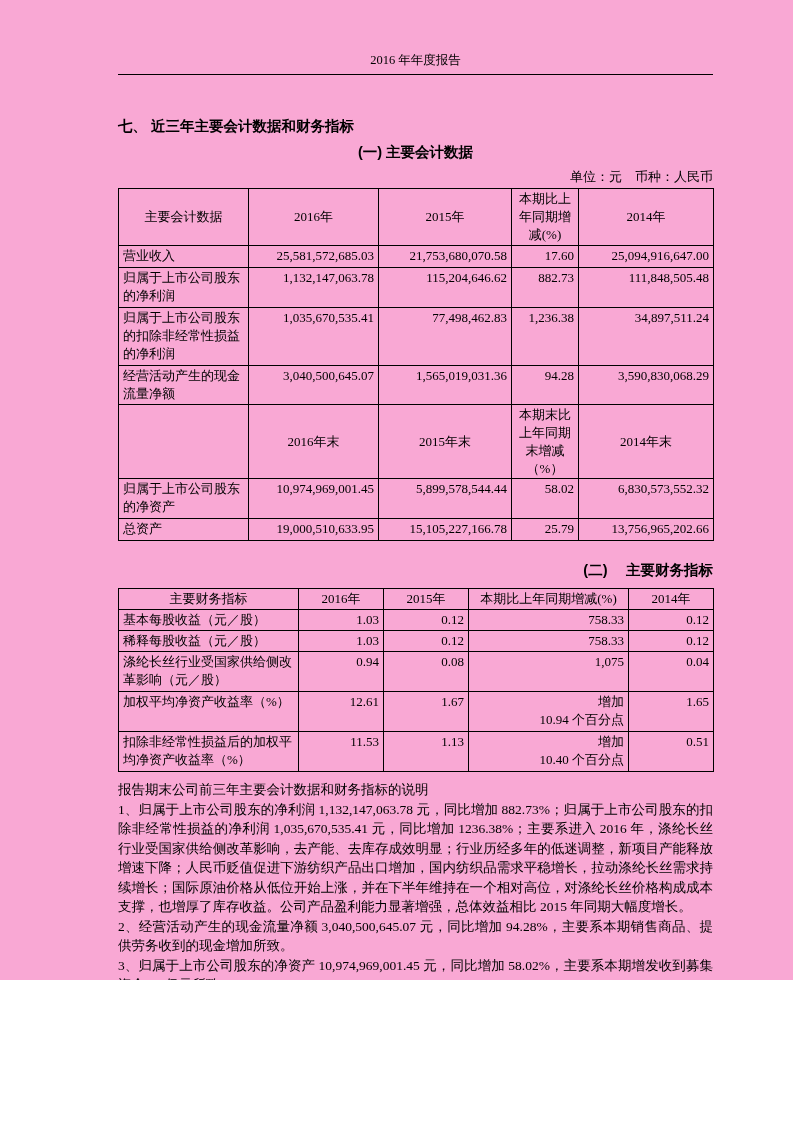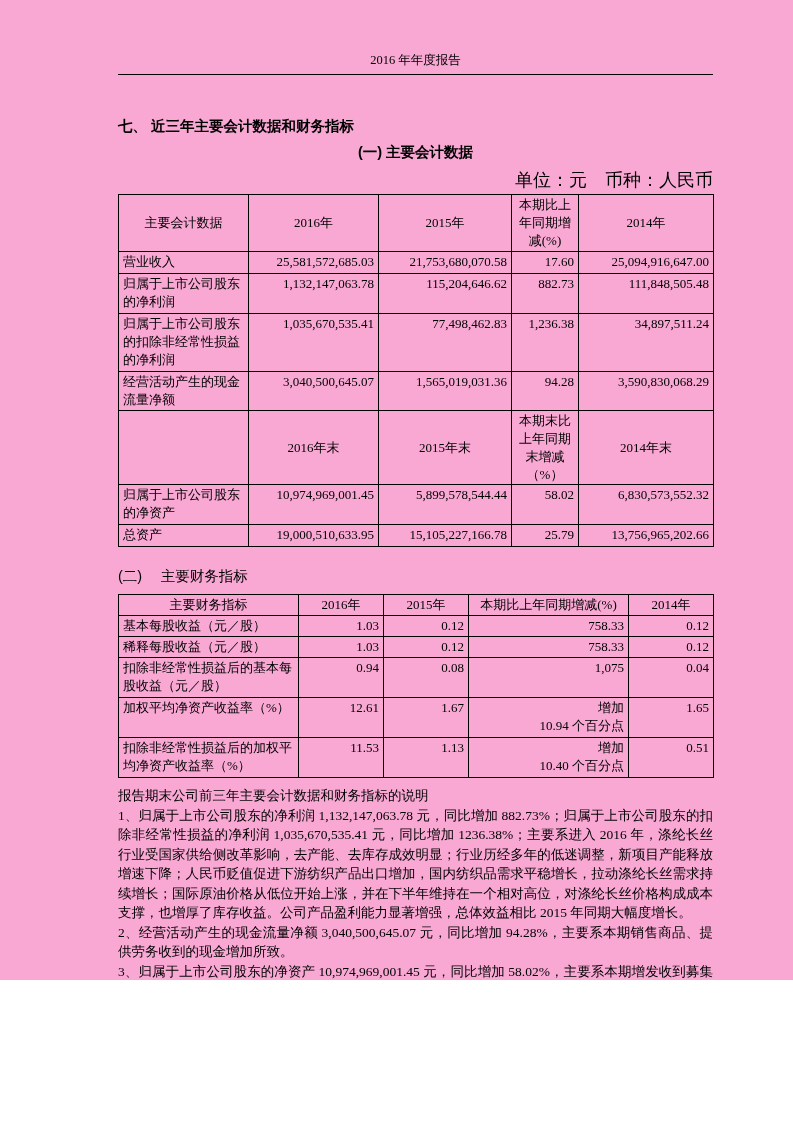--- a/index.html
+++ b/index.html
@@ -9,31 +9,31 @@
     background:#f9a8d4;
     font-family:"Liberation Serif","DejaVu Serif",serif;
     color:#000;
     overflow:hidden;
   }
   .content{position:absolute;left:118px;top:0;width:595px;}
   .doc-title{margin-top:52px;text-align:center;font-size:12.5px;}
   .header-rule{border-bottom:1px solid #000;margin-top:5px;height:0;}
   .sec-heading{margin:42px 0 0 0;font-size:14.5px;font-weight:bold;font-family:"Liberation Sans","DejaVu Sans",sans-serif;}
   .sub-heading{margin:7px 0 0 0;font-size:14.5px;font-weight:bold;font-family:"Liberation Sans","DejaVu Sans",sans-serif;text-align:center;}
-  .unit-note{margin-top:6px;margin-bottom:2px;text-align:right;font-size:18px;}
+  .unit-note{margin-top:6px;margin-bottom:2px;text-align:right;font-size:13px;}
   table.tbl{border-collapse:collapse;table-layout:fixed;width:595px;font-size:13px;line-height:1.38;}
   table.tbl td{border:1px solid #000;padding:1px 4px;vertical-align:top;word-break:break-all;}
   table.tbl td.hc{text-align:center;vertical-align:middle;}
   table.tbl td.lc{text-align:left;}
   table.tbl td.num{text-align:right;}
   table.tbl td.pre{white-space:pre-line;}
   tr.h52{height:52px;} tr.h22{height:22px;} tr.h40{height:40px;}
   tr.h58{height:58px;} tr.h38{height:38px;} tr.h60{height:60px;}
   tr.h20{height:20px;}
-  .sec2-heading{margin:20px 0 8px 0;font-size:14.5px;font-weight:normal;font-family:"Liberation Sans","DejaVu Sans",sans-serif;}
+  .sec2-heading{margin:20px 0 8px 0;font-size:14.5px;font-weight:bold;font-family:"Liberation Sans","DejaVu Sans",sans-serif;text-align:right;}
   .notes{margin-top:8px;font-size:13.5px;line-height:19.5px;}
   .notes .note-line{margin:0;}
   .notes p{margin:0;text-align:justify;}
   .footer{position:absolute;left:118px;top:1026px;width:595px;text-align:center;font-size:11.5px;font-weight:normal;}
 </style>
 </head>
 <body>
 
 <div class="page">
   <div class="content">
@@ -139,21 +139,21 @@
           <td class="num">0.12</td>
         </tr>
         <tr class="h20">
           <td class="lc">稀释每股收益（元／股）</td>
           <td class="num">1.03</td>
           <td class="num">0.12</td>
           <td class="num">758.33</td>
           <td class="num">0.12</td>
         </tr>
         <tr class="h40">
-          <td class="lc">扣除非经常性损益后的基本每股收益（元／股）</td>
+          <td class="lc">涤纶长丝行业受国家供给侧改革影响（元／股）</td>
           <td class="num">0.94</td>
           <td class="num">0.08</td>
           <td class="num">1,075</td>
           <td class="num">0.04</td>
         </tr>
         <tr class="h40">
           <td class="lc">加权平均净资产收益率（%）</td>
           <td class="num">12.61</td>
           <td class="num">1.67</td>
           <td class="num pre">增加

